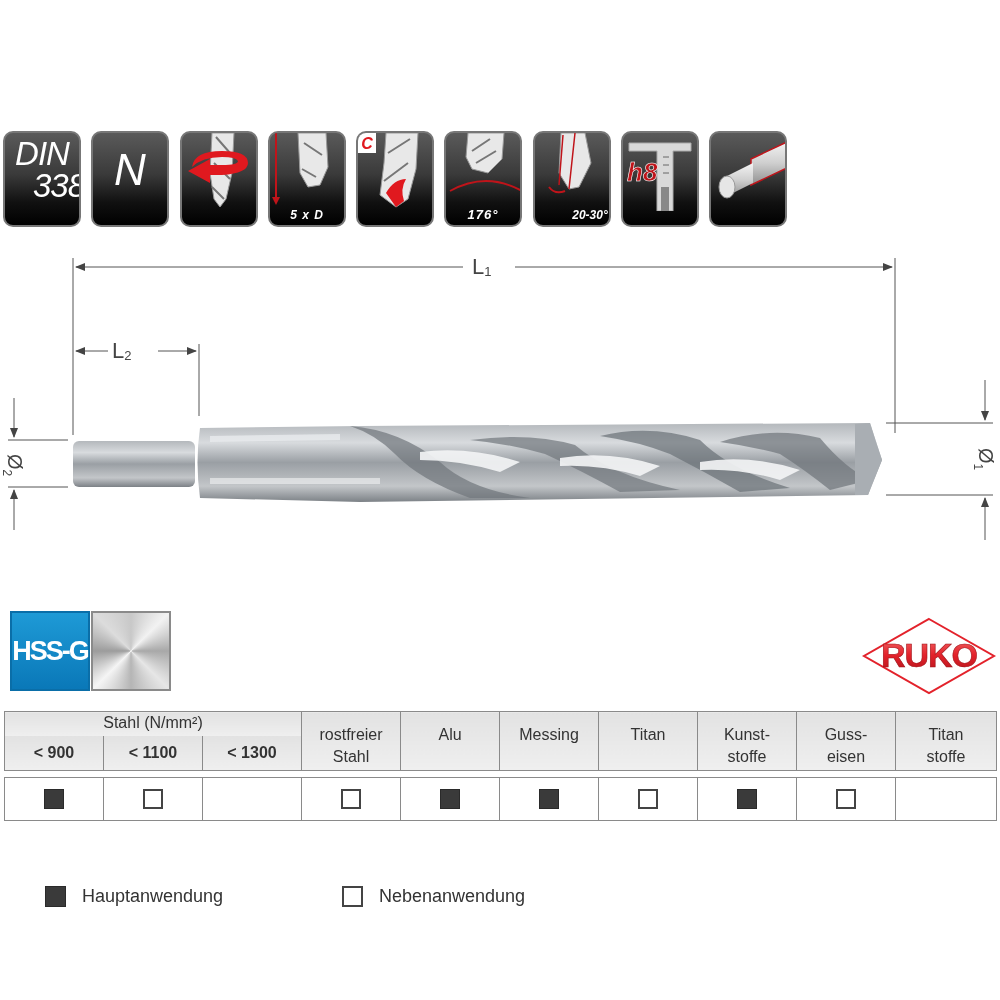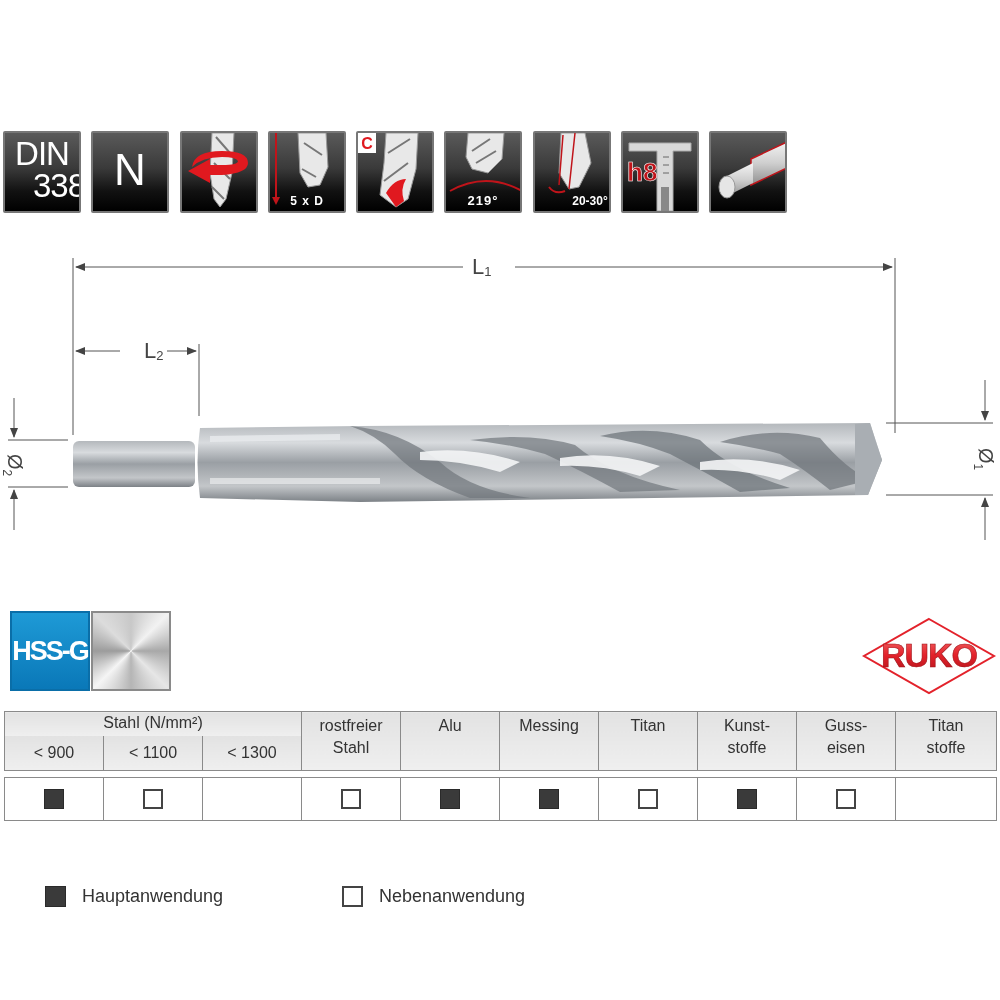--- a/index.html
+++ b/index.html
@@ -1,23 +1,23 @@
 <!DOCTYPE html>
 <html><head>
 <meta charset="utf-8">
 <style>
   html, body { margin:0; padding:0; background:#ffffff; }
   body { width:1000px; height:1000px; position:relative; overflow:hidden;
          font-family:"Liberation Sans", sans-serif; color:#333; }
 
   
   .icon-strip { position:absolute; top:131px; left:3px; height:80px; }
-  .ficon { position:absolute; top:0; width:78px; height:82px; box-sizing:border-box;
-           border:2px solid #777; border-radius:2px; overflow:hidden;
-           background:linear-gradient(#5a5a5a 0%, #3a3a3a 45%, #111 75%, #000 100%); }
+  .ficon { position:absolute; top:0; width:78px; height:96px; box-sizing:border-box;
+           border:2px solid #777; border-radius:10px; overflow:hidden;
+           background:linear-gradient(#5a5a5a 0%, #3a3a3a 45%, #111 75%, #000 100%);font-style:italic; }
   .ficon .txt { position:absolute; left:0; right:0; text-align:center; color:#fff;
                 font-family:"Liberation Sans", sans-serif; }
   .ficon svg { position:absolute; left:0; top:0; }
   .din1 { top:4px; font-size:33px; line-height:33px; letter-spacing:-1px; }
   .din2 { top:36px; font-size:33px; line-height:33px; letter-spacing:-1px;margin-left:28px; }
   .nlabel { top:12px; font-size:44px; line-height:50px; font-weight:normal; }
   .small-lbl { bottom:3px; font-size:12px; font-weight:bold; letter-spacing:1px; }
 
   
   .drawing { position:absolute; left:0; top:240px; width:804px; height:300px; }
@@ -35,22 +35,22 @@
              border:2px solid #8a8a8a;
              background:
                conic-gradient(from 0deg at 50% 50%, #c8c8c8, #f2f2f2, #a8a8a8, #e6e6e6, #b5b5b5, #f5f5f5, #9c9c9c, #dcdcdc, #c8c8c8); }
   .logo { position:absolute; left:860px; top:615px; width:138px; height:82px; }
 
   
   .mtable { position:absolute; left:4px; top:711px; width:992px; border-collapse:collapse; table-layout:fixed;border-radius:12px; }
   .mtable td { border:1px solid #8a8a8a; font-size:16px; color:#333; text-align:center; vertical-align:top; padding:0; }
   .mtable .hdr td { background:linear-gradient(#e2e2e2, #efefef); }
   .mtable .hdr-top td { height:24px; line-height:22px; }
-  .mtable .hdr-bot td { height:33px; line-height:34px; }
-  .mtable .hdr td.tall { line-height:22px; padding-top:3px; }
+  .mtable .hdr-bot td { height:33px; line-height:34px;font-weight:bold; }
+  .mtable .hdr td.tall { line-height:22px; padding-top:12px; }
   .mtable .hdr td.stahl-head { border-bottom:none; }
   .mtable .hdr-bot td.sub { border-top:none; }
   .mtable .spacer td { height:6px; border-left:none; border-right:none; background:#fff; }
   .mtable .vals td { height:42px; vertical-align:middle; background:#fff; }
   .sq { display:inline-block; width:20px; height:20px; box-sizing:border-box; vertical-align:middle; }
   .sq.full { background:#3a3a3a; border:1px solid #2a2a2a; }
   .sq.empty { background:#fff; border:2px solid #444; }
 
   
   .legend { position:absolute; top:846px; left:45px; font-size:18px; color:#333; }
@@ -92,21 +92,21 @@
       <rect x="0" y="0" width="18" height="20" fill="#ffffff"></rect>
       <text x="9" y="16" text-anchor="middle" font-family="Liberation Sans, sans-serif" font-size="16" font-weight="bold" fill="#e0191f">C</text>
     </svg>
   </div>
   <div class="ficon" style="left:441px">
     <svg width="78" height="78" viewBox="0 0 78 78">
       <path d="M22 0 L58 0 L56 26 L42 40 L26 36 L20 24 Z" fill="#e8e8e8" stroke="#999"></path>
       <path d="M26 18 L44 6 M30 30 L50 18" stroke="#777" stroke-width="2" fill="none"></path>
       <path d="M4 58 Q40 38 76 58" stroke="#c0141a" stroke-width="2" fill="none"></path>
     </svg>
-    <div class="txt small-lbl" style="font-size:13px">219°</div>
+    <div class="txt small-lbl" style="font-size:13px">176°</div>
   </div>
   <div class="ficon" style="left:530px">
     <svg width="78" height="78" viewBox="0 0 78 78">
       <path d="M26 0 L50 0 L56 30 L44 54 L34 56 L24 40 Z" fill="#e8e8e8" stroke="#999"></path>
       <path d="M28 2 L24 52 M40 0 L34 56" stroke="#c0141a" stroke-width="1.5" fill="none"></path>
       <path d="M14 54 Q20 62 30 58" stroke="#c0141a" stroke-width="2" fill="none"></path>
     </svg>
     <div class="txt small-lbl" style="left:36px;font-size:12px;letter-spacing:0">20-30°</div>
   </div>
   <div class="ficon" style="left:618px">
@@ -188,21 +188,21 @@
     <path d="M700 222 Q750 214 800 230 L780 240 Q740 228 700 230 Z" fill="#f4f5f6" opacity="0.9"></path>
     <path d="M210 196 L340 194 L340 200 L210 202 Z" fill="#e9ebed" opacity="0.8"></path>
     <path d="M210 238 L380 238 L380 244 L210 244 Z" fill="#e9ebed" opacity="0.7"></path>
 
     <path d="M855 184 L870 183 L882 220 L868 255 L855 255 Z" fill="#a9aeb3"></path>
   </svg>
 
   <div class="dim-label" style="left:468px;top:14px">
     <span>L</span><sub>1</sub>
   </div>
-  <div class="dim-label" style="left:140px;top:98px">
+  <div class="dim-label" style="left:108px;top:98px">
     <span>L</span><sub>2</sub>
   </div>
   <div class="dia-label" style="left:2px;top:212px">
     <span>Ø</span><sub>2</sub>
   </div>
   <div class="dia-label" style="left:973px;top:206px">
     <span>Ø</span><sub>1</sub>
   </div>
 </div>
 

